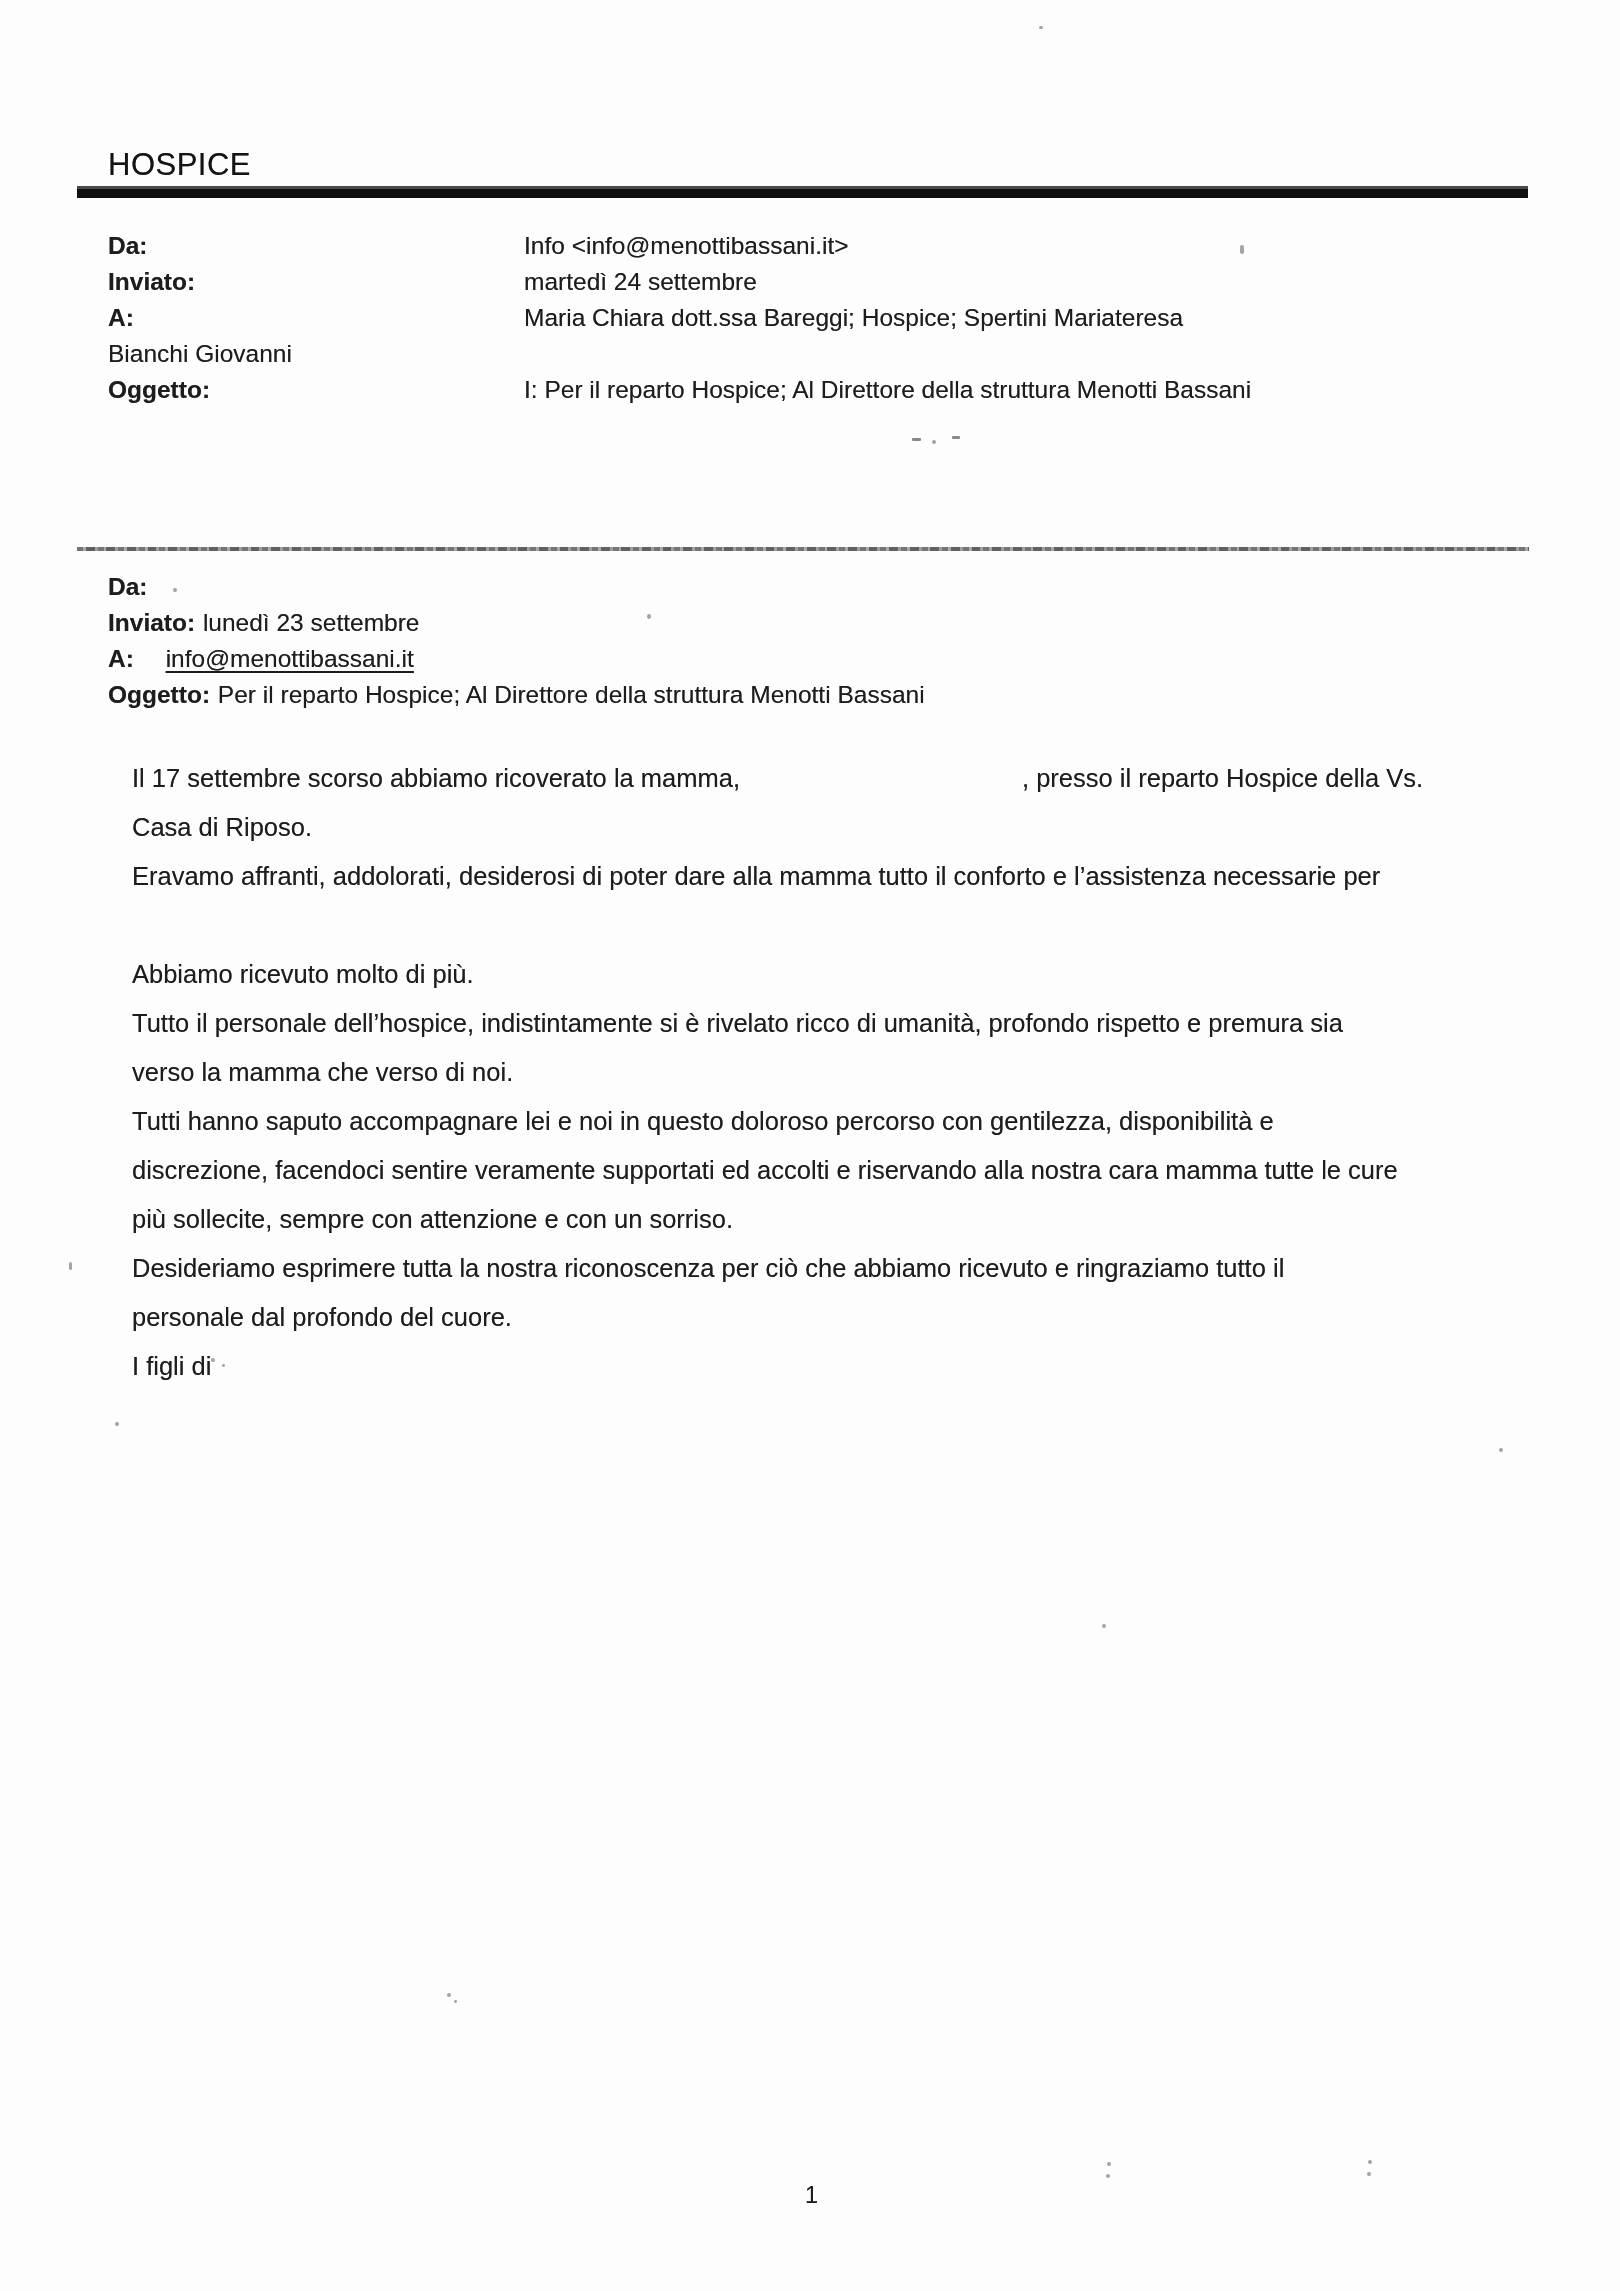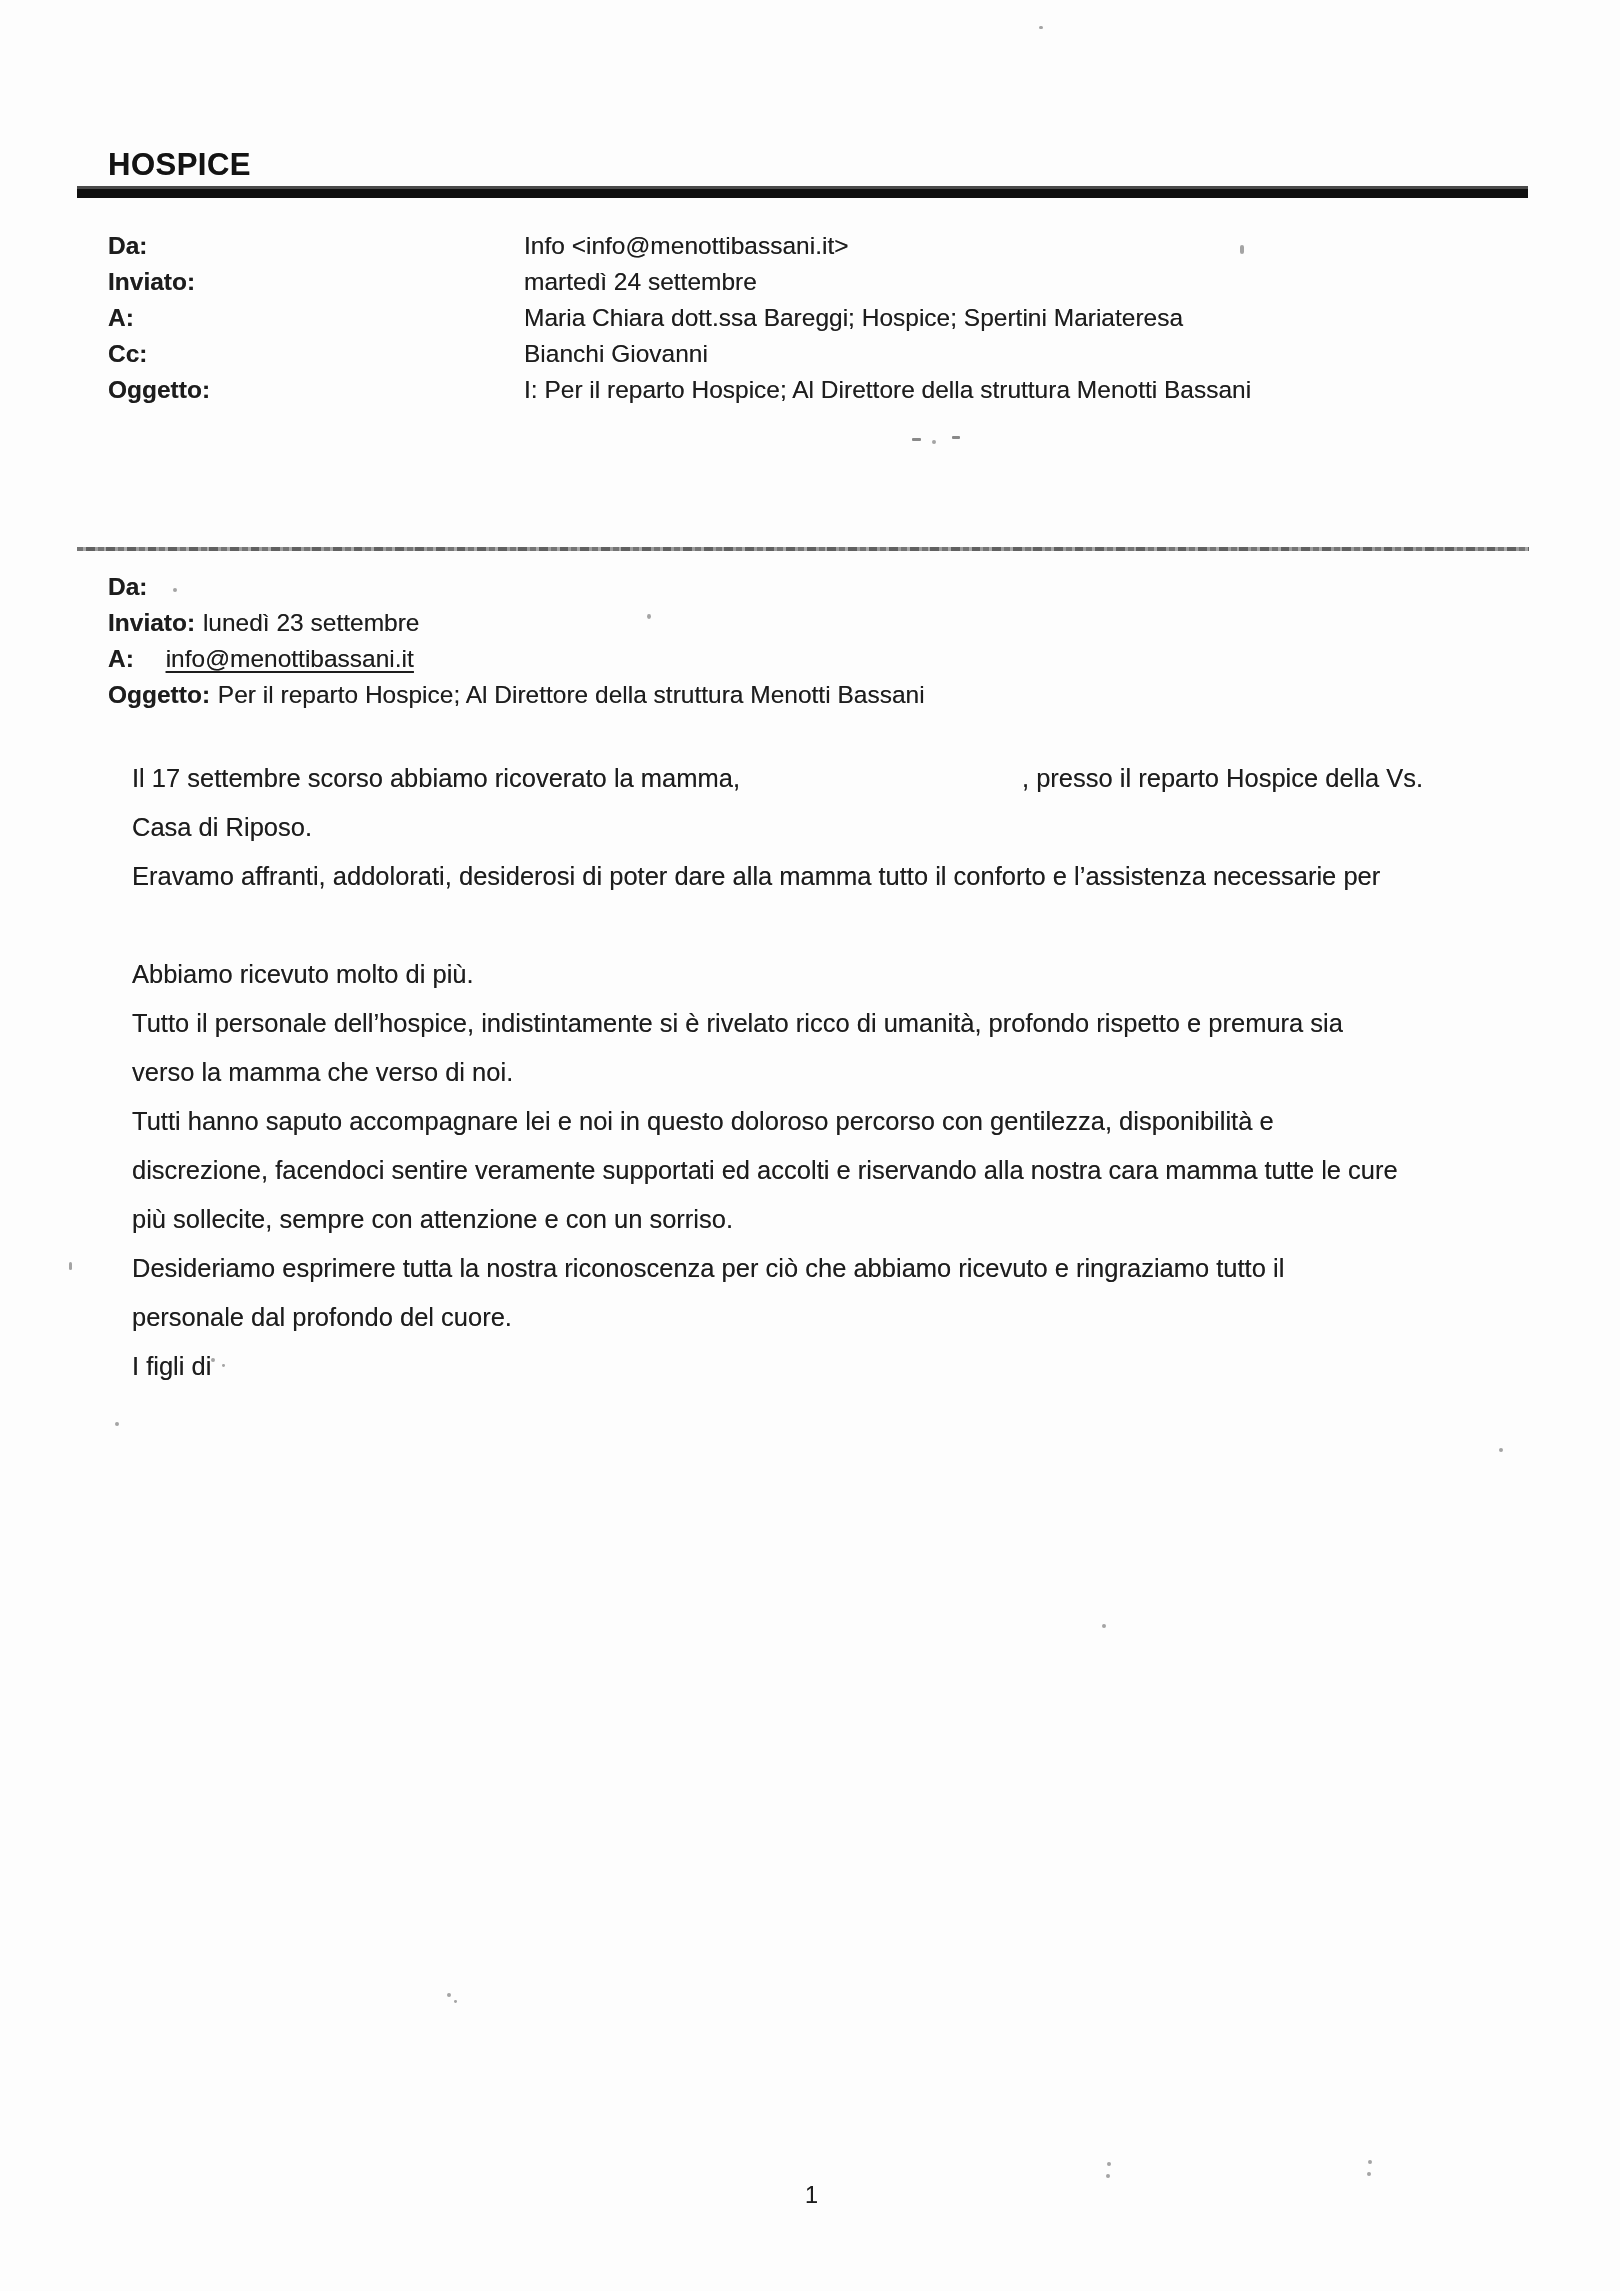--- a/index.html
+++ b/index.html
@@ -7,21 +7,21 @@
     position:relative;
     width:1620px;height:2292px;
     background:#fdfdfd;
     font-family:"Liberation Sans", sans-serif;
     color:#1d1d1d;
     overflow:hidden;
     text-shadow:0 0 0.5px rgba(25,25,25,.55);
   }
   .doc-title{
     position:absolute;left:108px;top:147px;margin:0;
-    font-size:31px;font-weight:700;letter-spacing:0.5px;color:#141414;
+    font-size:31px;font-weight:400;letter-spacing:0.5px;color:#141414;
   }
   .rule-thick{
     position:absolute;left:77px;top:186px;width:1451px;height:11.8px;
     background:linear-gradient(180deg,#4a4a4a 0 2.9px,#101010 2.9px 100%);
   }
   .hdr1{
     position:absolute;left:108px;top:228px;
     font-size:24.5px;line-height:36px;width:1372px;
   }
   .hrow{display:flex;}
@@ -62,21 +62,20 @@
     </div>
     <div class="hrow">
       <span class="hlabel">Inviato:</span>
       <span class="hvalue">martedì 24 settembre</span>
     </div>
     <div class="hrow">
       <span class="hlabel">A:</span>
       <span class="hvalue">Maria Chiara dott.ssa Bareggi; Hospice; Spertini Mariateresa</span>
     </div>
     <div class="hrow">
-      <span class="hlabel">Cc:</span>
       <span class="hvalue">Bianchi Giovanni</span>
     </div>
     <div class="hrow">
       <span class="hlabel">Oggetto:</span>
       <span class="hvalue">I: Per il reparto Hospice; Al Direttore della struttura Menotti Bassani</span>
     </div>
   </div>
 
   <div class="divider"></div>
 

